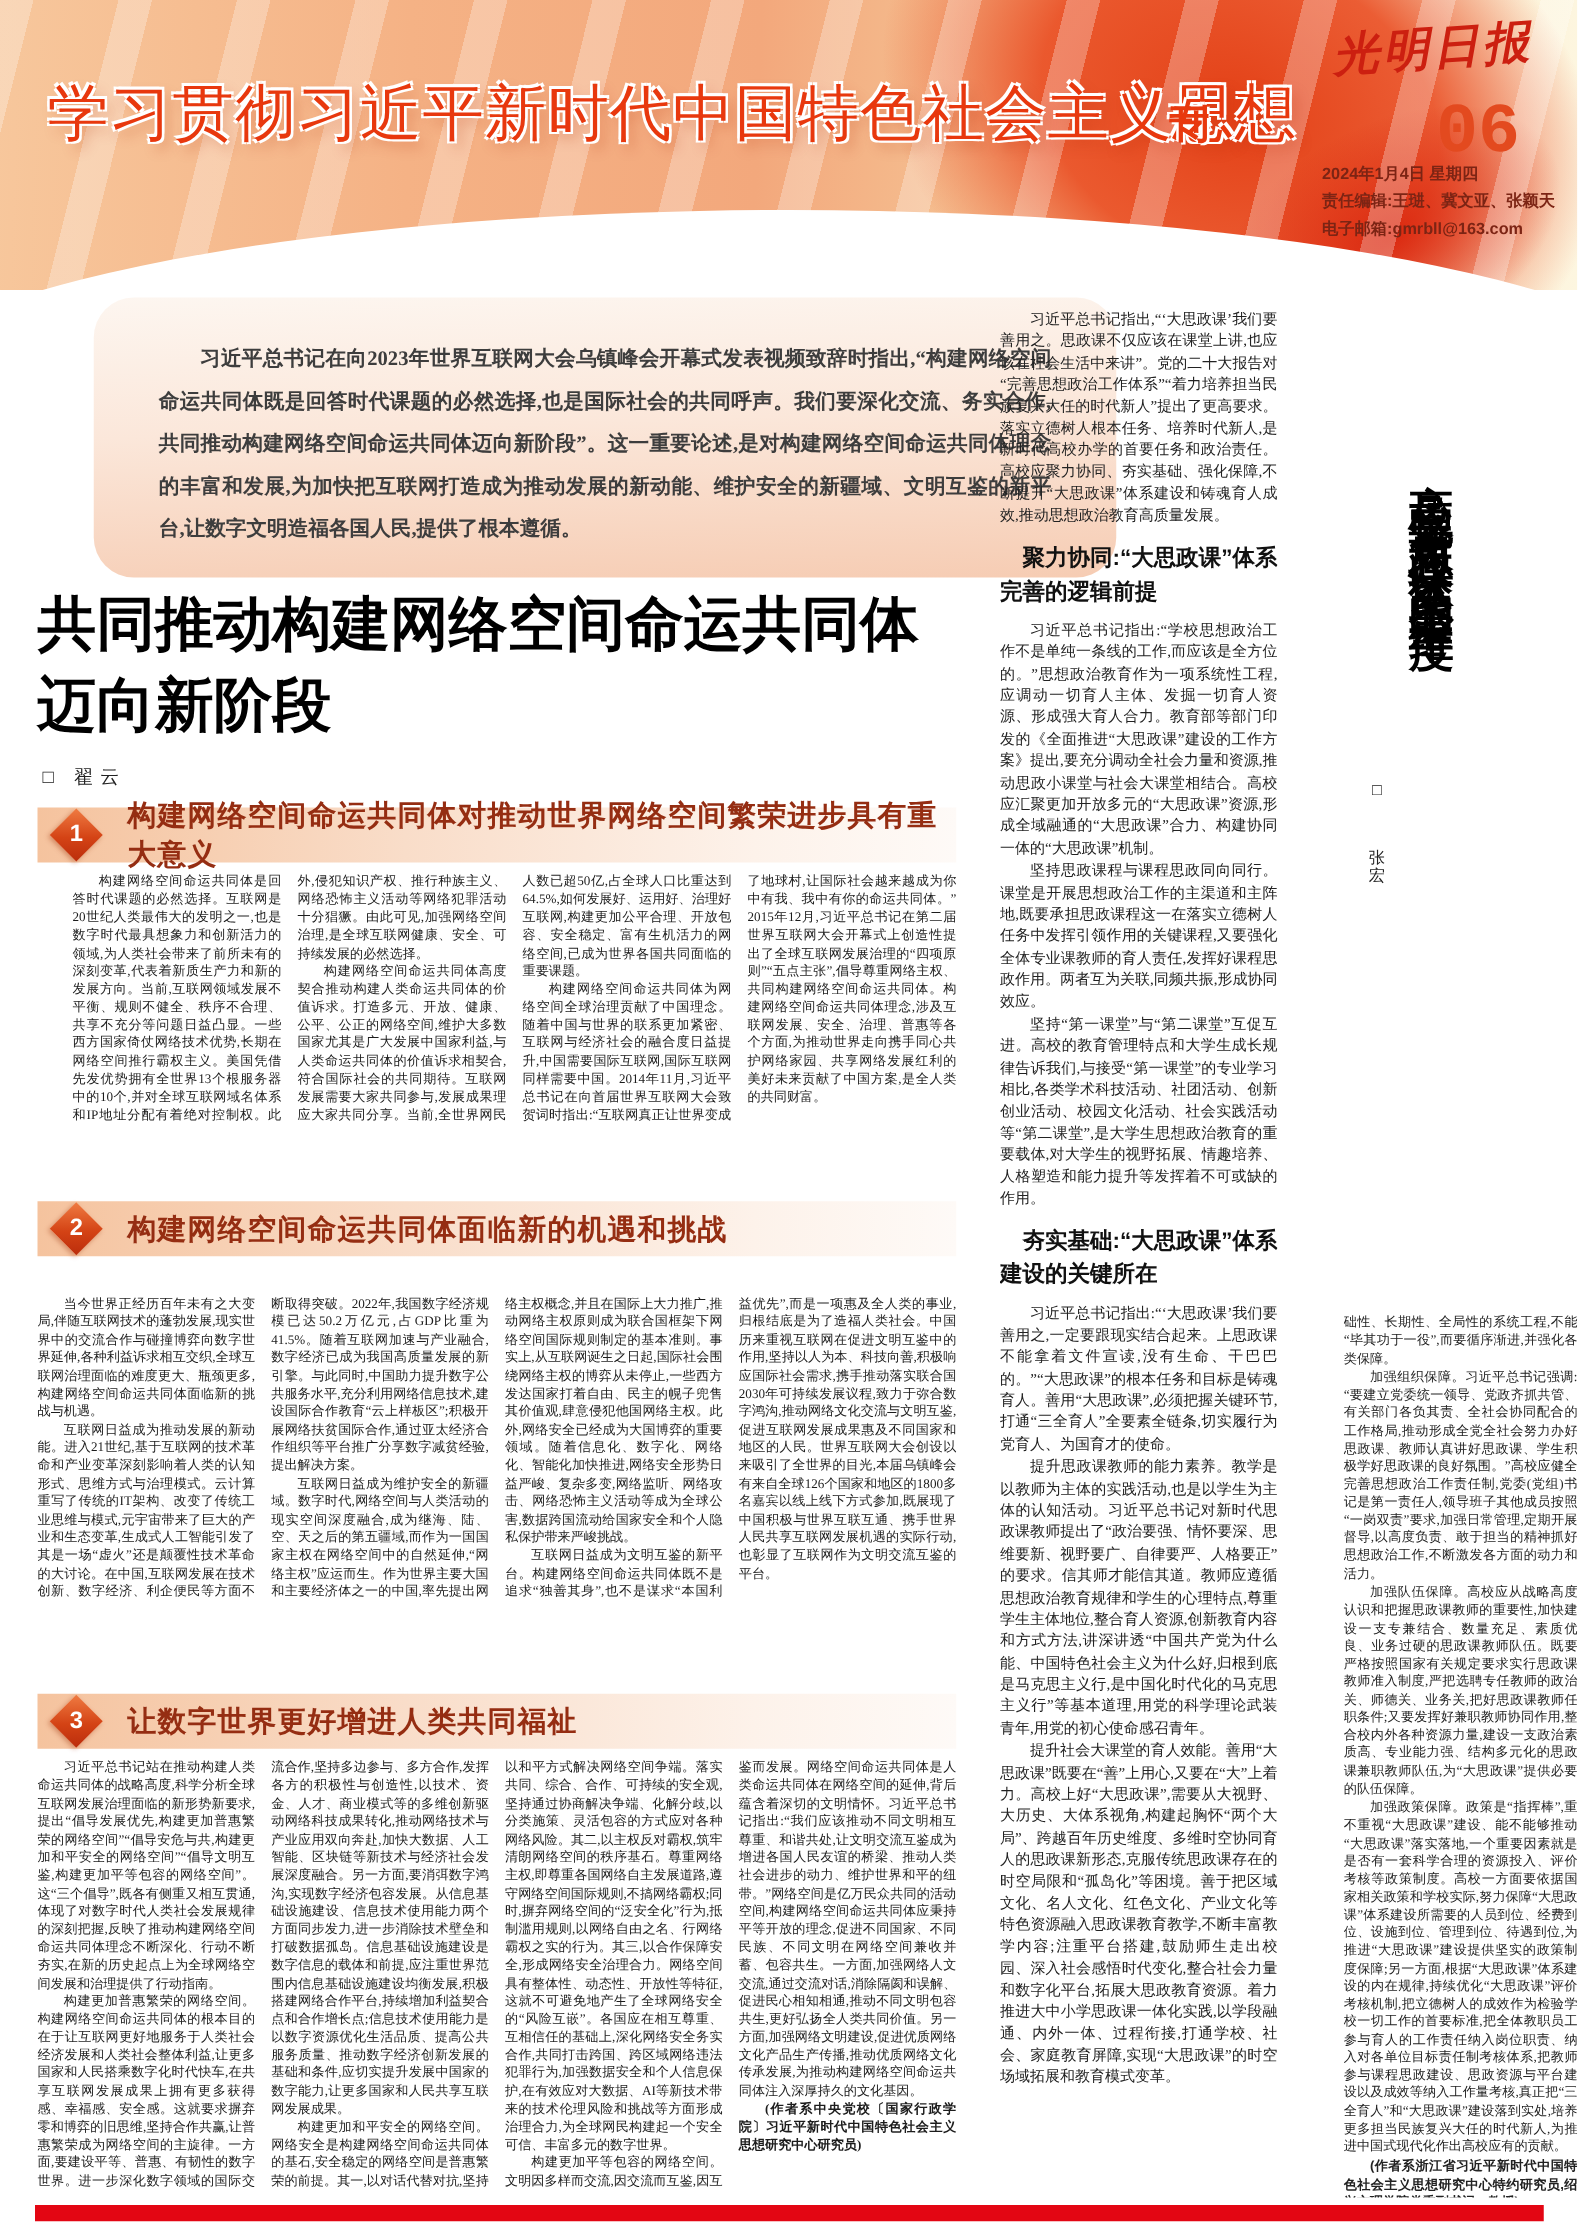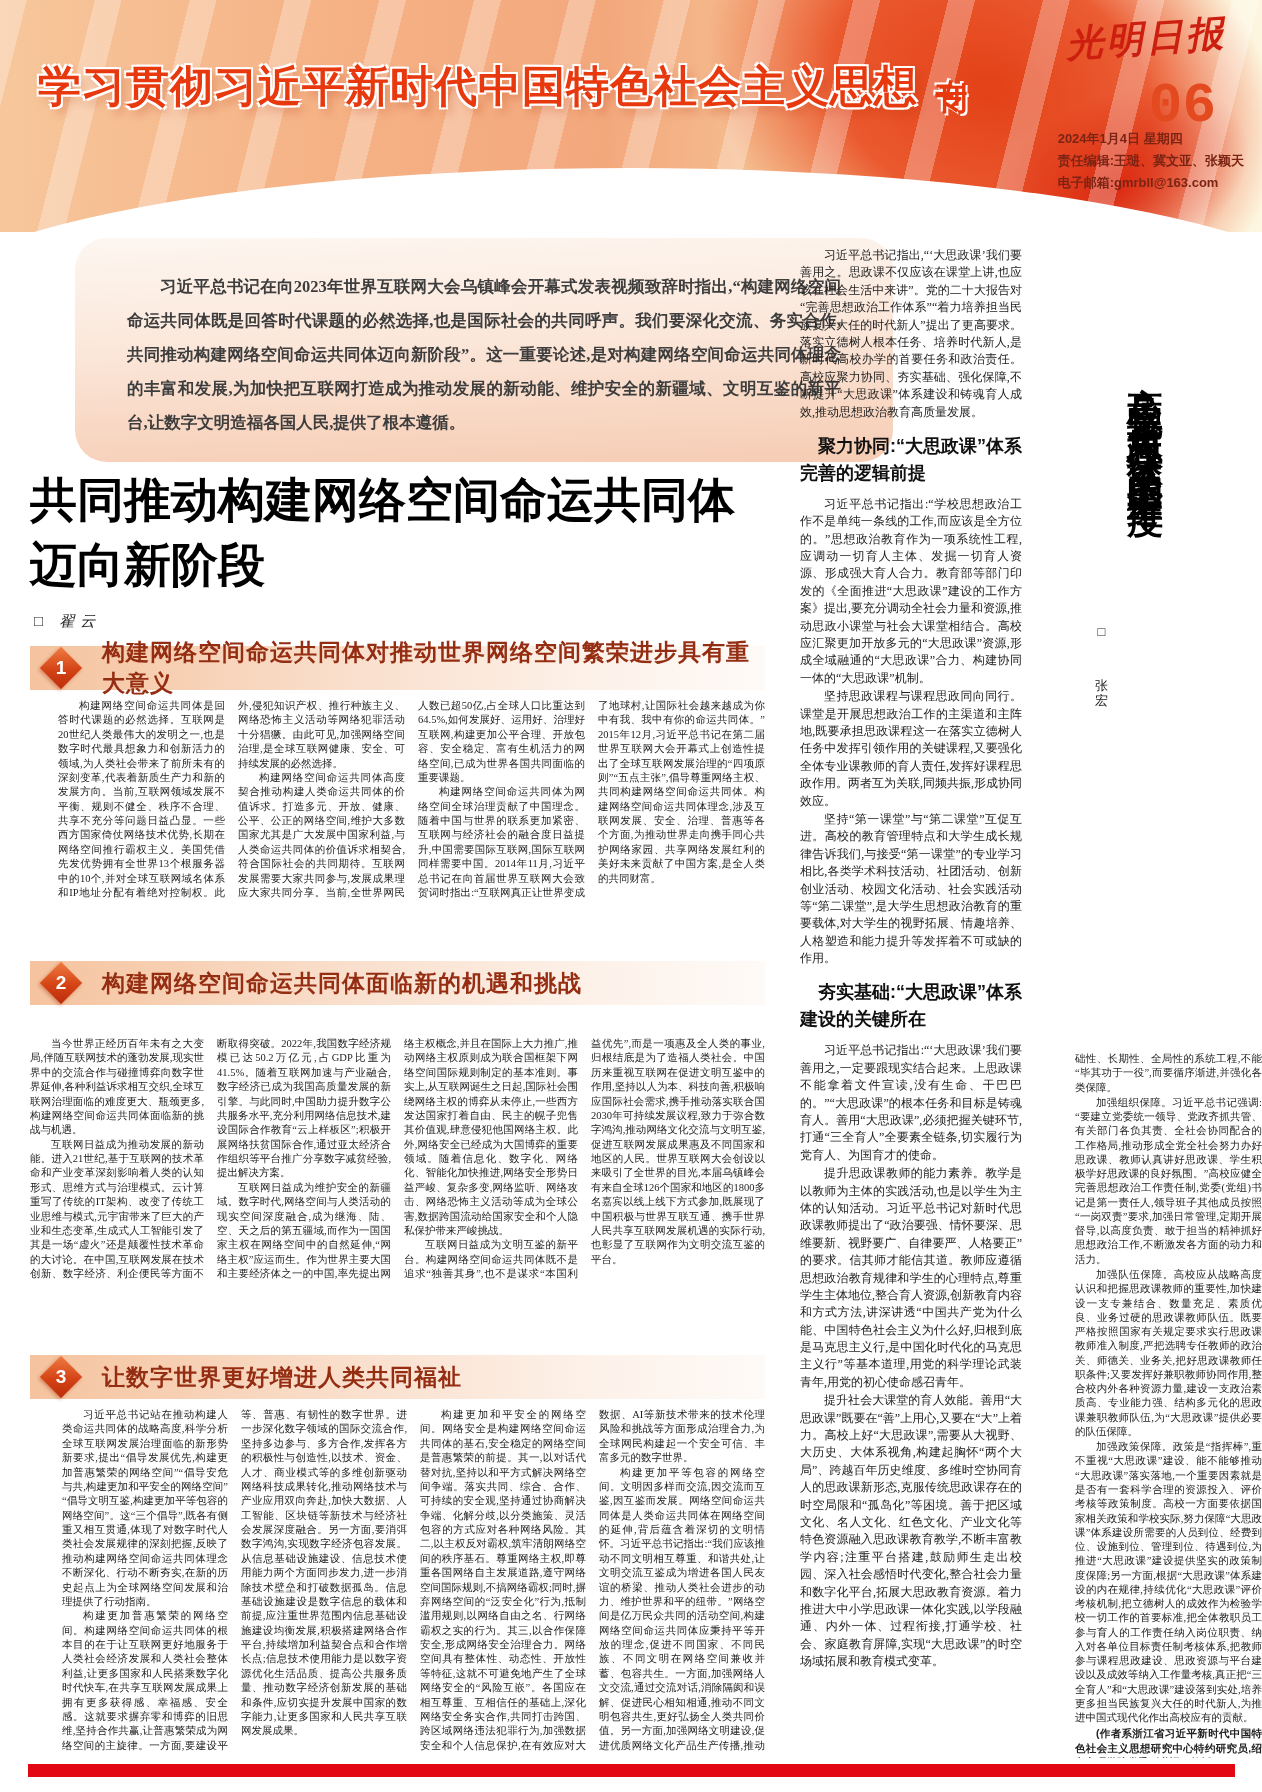--- a/index.html
+++ b/index.html
@@ -11,60 +11,60 @@
     background:linear-gradient(92deg,#f7c79c 0%,#f5b285 26%,#f3a87c 48%,#f6cf9f 70%,#fbeccb 86%,#fdf6e0 100%);}
   .banner .swoosh-red{position:absolute;right:-140px;top:-220px;width:820px;height:620px;border-radius:50%;
     background:radial-gradient(closest-side,rgba(226,56,14,.95) 0%,rgba(233,73,31,.88) 40%,rgba(235,90,45,0) 72%);
     transform:rotate(22deg);}
   .banner .swoosh-red2{position:absolute;right:-60px;top:60px;width:420px;height:260px;border-radius:50%;
     background:radial-gradient(closest-side,rgba(216,32,10,.85) 0%,rgba(216,32,10,0) 70%);transform:rotate(-28deg);}
   .banner .rays{position:absolute;inset:0;
     background:repeating-linear-gradient(104deg,rgba(255,255,255,.28) 0 26px,rgba(255,255,255,0) 26px 92px);}
   .banner .curve{position:absolute;left:-8%;bottom:-96px;width:116%;height:160px;background:#ffffff;
     border-radius:50% 50% 0 0 / 95% 95% 0 0;}
-  .banner-title{position:absolute;left:38px;top:58px;font-size:43px;font-weight:700;letter-spacing:1px;
+  .banner-title{position:absolute;left:38px;top:58px;font-size:49px;font-weight:400;letter-spacing:1px;
     color:#e8380e;font-family:"Liberation Sans",sans-serif;white-space:nowrap;
     text-shadow:2px 2px 0 #fff,-2px -2px 0 #fff,2px -2px 0 #fff,-2px 2px 0 #fff,5px 6px 10px rgba(180,40,0,.35);}
   .supplement{position:absolute;left:930px;top:52px;writing-mode:vertical-rl;font-size:32px;font-weight:900;
     color:#e8380e;letter-spacing:6px;text-shadow:2px 2px 0 #fff,-2px -2px 0 #fff;}
   .masthead{position:absolute;right:36px;top:14px;font-size:37px;font-weight:900;color:#cc1f10;
     font-family:"Liberation Serif","DejaVu Serif",serif;font-style:italic;transform:rotate(-4deg);letter-spacing:3px;}
   .page-num{position:absolute;right:46px;top:74px;font-size:56px;font-weight:700;color:#e34a1f;font-family:Liberation Mono, monospace;}
   .dateblock{position:absolute;right:18px;top:128px;color:#7c2414;font-size:13px;font-weight:700;line-height:1.7;}
 
   
   .quote-box{position:absolute;left:75px;top:238px;width:818px;height:224px;box-sizing:border-box;
     border-radius:32px;padding:32px 52px 18px;overflow:hidden;
     background:linear-gradient(178deg,#fdf6f0 0%,#fbe7da 45%,#f6ccb3 100%);}
   .quote-box p{margin:0;text-indent:2em;font-size:16.5px;line-height:2.06;color:#3d3d3d;font-weight:600;
     font-family:"Liberation Serif","DejaVu Serif",serif;text-align:justify;}
 
   
   .headline{position:absolute;left:30px;top:468px;width:760px;font-family:"Liberation Serif","DejaVu Serif",serif;
     font-weight:900;color:#000;font-size:47px;line-height:1.38;letter-spacing:0;}
-  .byline{position:absolute;left:34px;top:612px;font-size:15px;color:#222;letter-spacing:6px;font-style:italic;}
+  .byline{position:absolute;left:34px;top:612px;font-size:15px;color:#222;letter-spacing:6px;}
 
   
   .article1{position:absolute;left:30px;top:646px;width:735px;}
   .sec-header{position:relative;height:44px;margin-bottom:9px;display:flex;align-items:center;
     background:linear-gradient(90deg,#f5c39e 0%,#f9ddc9 40%,#fdf2ea 78%,#fefaf7 100%);}
   .badge{position:relative;width:30px;height:30px;margin-left:16px;flex:0 0 auto;
     background:linear-gradient(135deg,#ef7b42 0%,#d44315 55%,#bb2d0c 100%);transform:rotate(45deg);
     box-shadow:0 2px 4px rgba(160,50,10,.4);}
   .badge span{position:absolute;inset:0;display:flex;align-items:center;justify-content:center;
     transform:rotate(-45deg);color:#fff;font-size:19px;font-weight:700;}
   .sec-title{margin-left:26px;font-size:23px;font-weight:900;color:#952d12;letter-spacing:1px;
     font-family:"Liberation Sans",sans-serif;}
   .sec-body{column-count:4;column-gap:13px;text-align:justify;color:#1c1c1c;font-size:10.5px;line-height:1.37;
     font-family:"Liberation Serif","DejaVu Serif",serif;overflow:hidden;margin-bottom:10px;}
   .sec-body p{margin:0;text-indent:2em;}
   .sec-body .author-note{font-weight:700;}
   .body-1{height:252px;margin-left:28px;}
   .body-2{height:308px;margin-top:32px;}
-  .body-3{height:354px;margin-left:32px;}
+  .body-3{height:354px;}
 
   
   .side-col-a{position:absolute;left:800px;top:247px;width:222px;height:1502px;overflow:hidden;
     text-align:justify;color:#222;font-size:12px;line-height:1.45;font-family:"Liberation Serif","DejaVu Serif",serif;}
   .side-col-a p{margin:0 0 1px;text-indent:2em;}
   .side-col-a h3{font-size:18px;font-weight:700;color:#111;margin:12px 0 9px;text-indent:1em;line-height:1.5;
     font-family:"Liberation Sans",sans-serif;}
   .v-headline{position:absolute;left:1120px;top:358px;height:700px;writing-mode:vertical-rl;
     font-size:36px;font-weight:900;letter-spacing:7px;color:#000;
     font-family:"Liberation Serif","DejaVu Serif",serif;}

